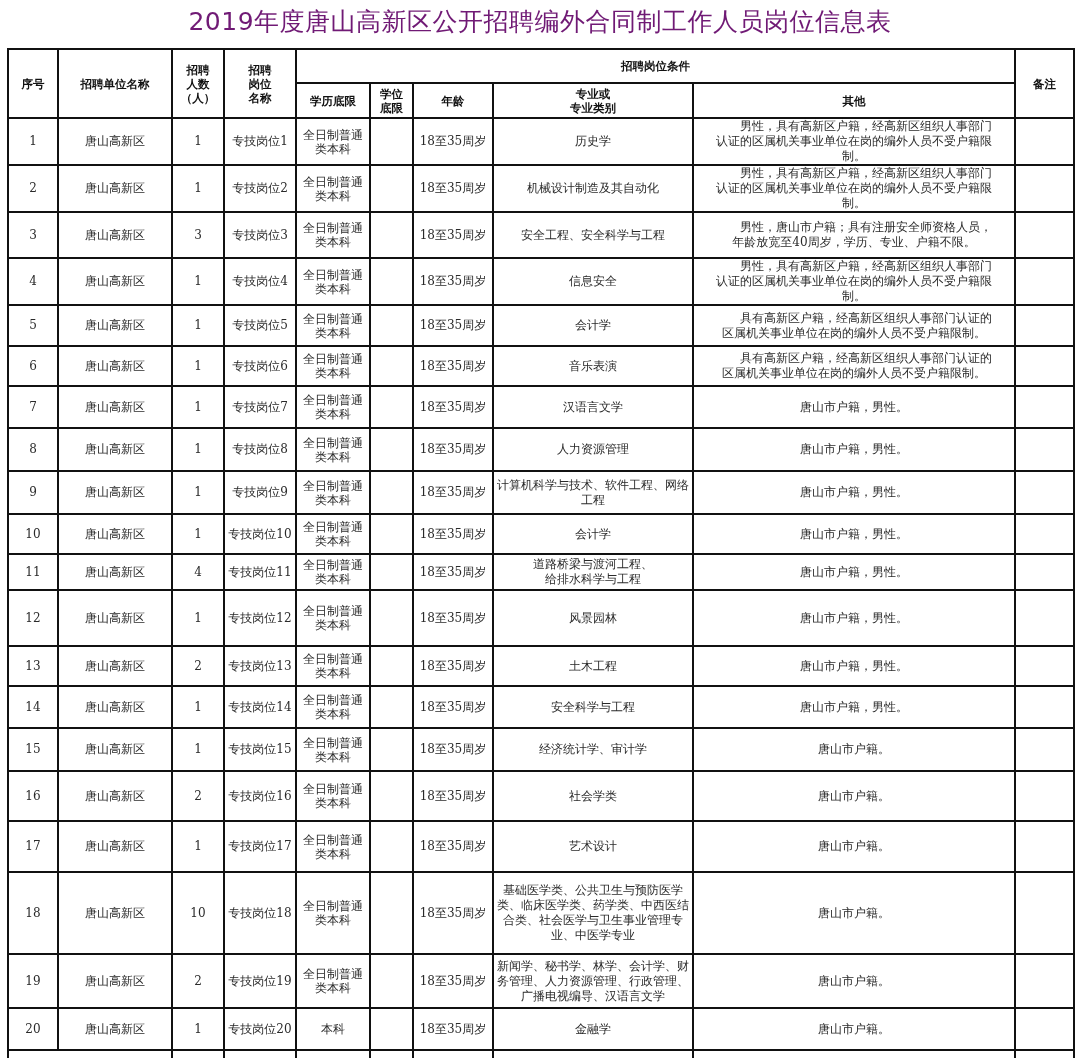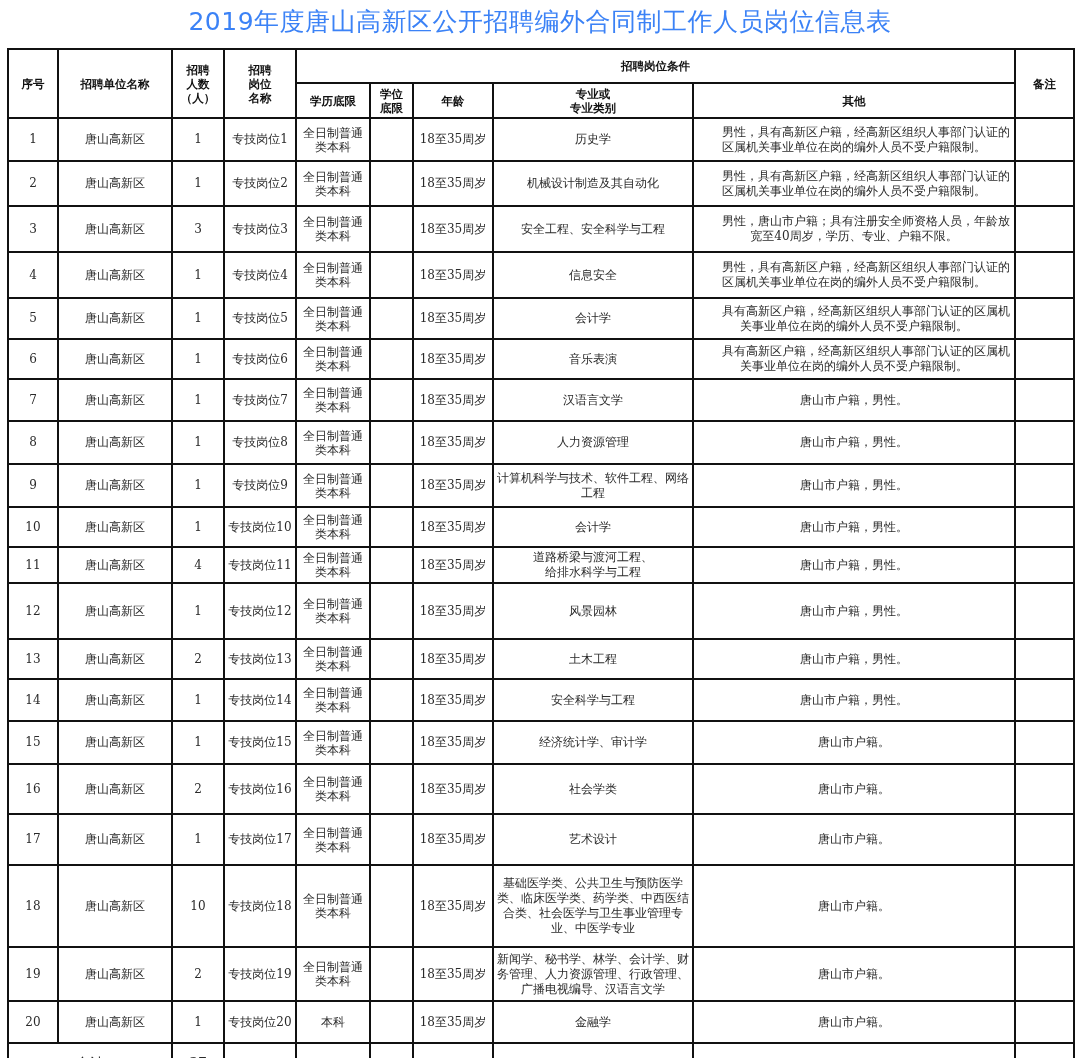--- a/index.html
+++ b/index.html
@@ -1,27 +1,27 @@
 <!DOCTYPE html>
 <html><head>
 <meta charset="utf-8">
 <style>
   html, body { margin: 0; padding: 0; background: #ffffff; }
   body { width: 1080px; height: 1058px; position: relative; overflow: hidden;
          font-family: "DejaVu Serif", "Liberation Serif", serif; color: #2a2a2a; }
   .title { position: absolute; left: 0; top: 4px; width: 1080px; text-align: center;
-           font-size: 25px; line-height: 36px; color: #3b82f6; letter-spacing: 0.5px;
+           font-size: 25px; line-height: 36px; color: #701a75; letter-spacing: 0.5px;
            font-family: "DejaVu Sans", "Liberation Sans", sans-serif; }
   table.grid { position: absolute; left: 7px; top: 48px; border-collapse: collapse;
                table-layout: fixed; width: 1066px; }
   table.grid td, table.grid th { border: 2px solid #111; padding: 0 2px; text-align: center;
                vertical-align: middle; font-size: 12px; line-height: 15px; overflow: hidden; }
   table.grid th { font-family: "DejaVu Sans", "Liberation Sans", sans-serif; font-weight: bold;
                   font-size: 11.5px; color: #111; line-height: 14px; }
-  .other-long { text-align: right; text-indent: 2em; padding: 0 4px !important; }
+  .other-long { text-align: right; text-indent: 2em; padding: 0 22px !important; }
   .pre { white-space: pre-line; }
   .total-label { font-size: 14px !important; }
   .total-num { font-size: 14px !important; }
 </style>
 </head>
 <body>
 
 <div class="title">2019年度唐山高新区公开招聘编外合同制工作人员岗位信息表</div>
 
 <table class="grid">

